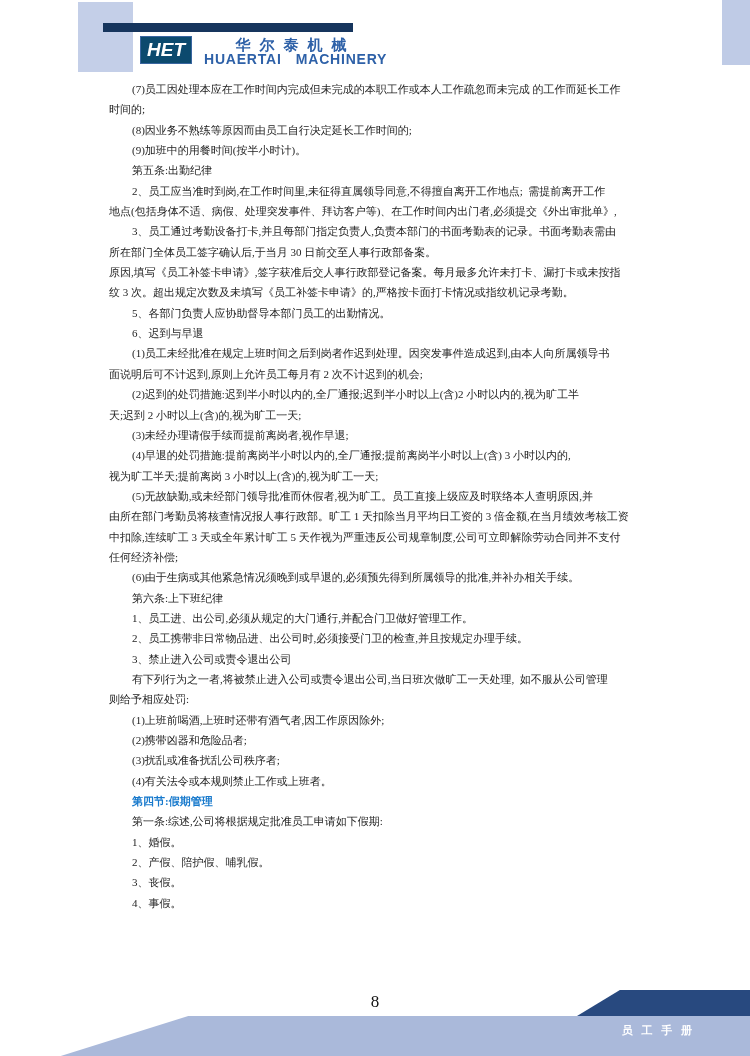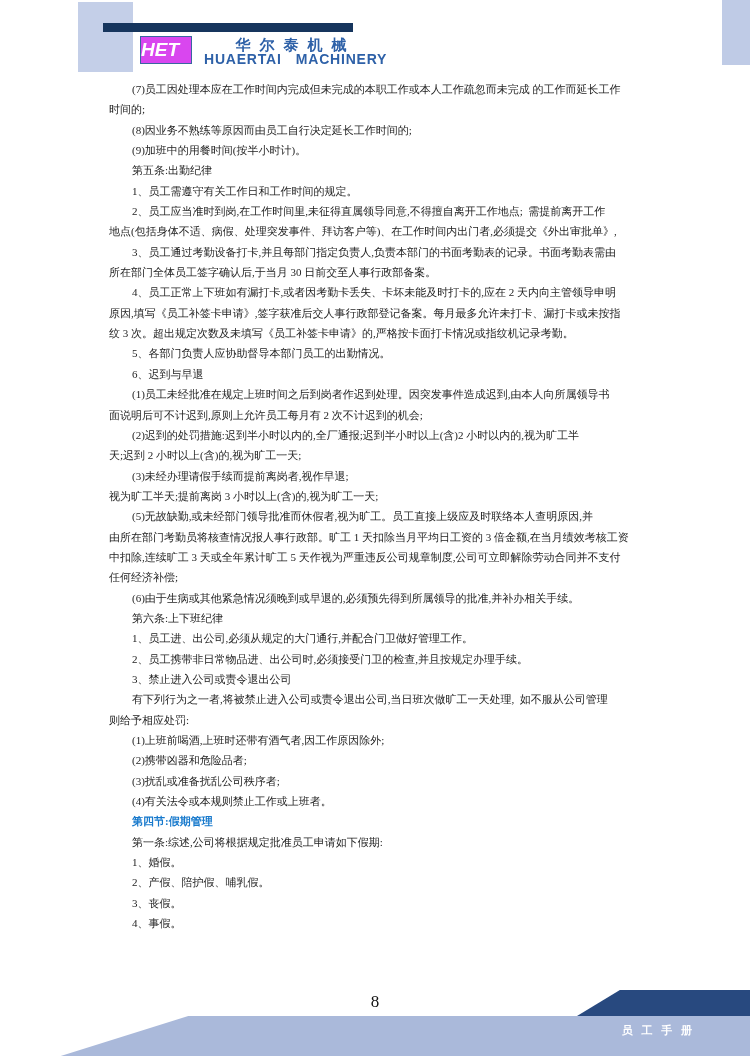--- a/index.html
+++ b/index.html
@@ -9,22 +9,22 @@
   }
   .page{position:absolute;inset:0;background:#ffffff;}
 
   
   .deco-left{position:absolute;left:78px;top:2px;width:55px;height:70px;background:#c4cfe8;}
   .deco-right{position:absolute;left:722px;top:0;width:28px;height:65px;background:#bfcbe6;}
   .header-bar{position:absolute;left:103px;top:23px;width:250px;height:9px;background:#16355d;}
 
   .logo{position:absolute;left:140px;top:36px;display:flex;align-items:flex-start;}
   .logo-box{
-    width:52px;height:28px;background:#d946ef;color:#ffffff;
-    display:flex;align-items:center;
+    width:52px;height:28px;background:#0c4a6e;color:#ffffff;
+    display:flex;align-items:center;justify-content:center;
     font-family:"Liberation Sans","DejaVu Sans",sans-serif;
     font-style:italic;font-weight:bold;font-size:19px;letter-spacing:0px;
     border:1px solid #3a66a0;box-sizing:border-box;
   }
   .logo-text{margin-left:12px;padding-top:1px;text-align:center;}
   .logo-cn{
     font-size:15px;font-weight:bold;color:#2e61a8;letter-spacing:9px;
     line-height:17px;white-space:pre;
   }
   .logo-en{
@@ -78,35 +78,34 @@
       <div class="logo-en">HUAERTAI   MACHINERY</div>
     </div>
   </div>
 
   <div class="body-text" id="doc-lines">
       <div class="line indent">(7)员工因处理本应在工作时间内完成但未完成的本职工作或本人工作疏忽而未完成 的工作而延长工作</div>
       <div class="line">时间的;</div>
       <div class="line indent">(8)因业务不熟练等原因而由员工自行决定延长工作时间的;</div>
       <div class="line indent">(9)加班中的用餐时间(按半小时计)。</div>
       <div class="line indent">第五条:出勤纪律</div>
-      <div class="line indent">1、员工需遵守有关工作日和工作时间的规定。</div>
       <div class="line indent">2、员工应当准时到岗,在工作时间里,未征得直属领导同意,不得擅自离开工作地点;  需提前离开工作</div>
       <div class="line">地点(包括身体不适、病假、处理突发事件、拜访客户等)、在工作时间内出门者,必须提交《外出审批单》,</div>
       <div class="line indent">3、员工通过考勤设备打卡,并且每部门指定负责人,负责本部门的书面考勤表的记录。书面考勤表需由</div>
       <div class="line">所在部门全体员工签字确认后,于当月 30 日前交至人事行政部备案。</div>
-      <div class="line indent">4、员工正常上下班如有漏打卡,或者因考勤卡丢失、卡坏未能及时打卡的,应在 2 天内向主管领导申明</div>
       <div class="line">原因,填写《员工补签卡申请》,签字获准后交人事行政部登记备案。每月最多允许未打卡、漏打卡或未按指</div>
       <div class="line">纹 3 次。超出规定次数及未填写《员工补签卡申请》的,严格按卡面打卡情况或指纹机记录考勤。</div>
       <div class="line indent">5、各部门负责人应协助督导本部门员工的出勤情况。</div>
       <div class="line indent">6、迟到与早退</div>
       <div class="line indent">(1)员工未经批准在规定上班时间之后到岗者作迟到处理。因突发事件造成迟到,由本人向所属领导书</div>
       <div class="line">面说明后可不计迟到,原则上允许员工每月有 2 次不计迟到的机会;</div>
       <div class="line indent">(2)迟到的处罚措施:迟到半小时以内的,全厂通报;迟到半小时以上(含)2 小时以内的,视为旷工半</div>
       <div class="line">天;迟到 2 小时以上(含)的,视为旷工一天;</div>
       <div class="line indent">(3)未经办理请假手续而提前离岗者,视作早退;</div>
+      <div class="line indent">(4)早退的处罚措施:提前离岗半小时以内的,全厂通报;提前离岗半小时以上(含) 3 小时以内的,</div>
       <div class="line">视为旷工半天;提前离岗 3 小时以上(含)的,视为旷工一天;</div>
       <div class="line indent">(5)无故缺勤,或未经部门领导批准而休假者,视为旷工。员工直接上级应及时联络本人查明原因,并</div>
       <div class="line">由所在部门考勤员将核查情况报人事行政部。旷工 1 天扣除当月平均日工资的 3 倍金额,在当月绩效考核工资</div>
       <div class="line">中扣除,连续旷工 3 天或全年累计旷工 5 天作视为严重违反公司规章制度,公司可立即解除劳动合同并不支付</div>
       <div class="line">任何经济补偿;</div>
       <div class="line indent">(6)由于生病或其他紧急情况须晚到或早退的,必须预先得到所属领导的批准,并补办相关手续。</div>
       <div class="line indent">第六条:上下班纪律</div>
       <div class="line indent">1、员工进、出公司,必须从规定的大门通行,并配合门卫做好管理工作。</div>
       <div class="line indent">2、员工携带非日常物品进、出公司时,必须接受门卫的检查,并且按规定办理手续。</div>
       <div class="line indent">3、禁止进入公司或责令退出公司</div>

